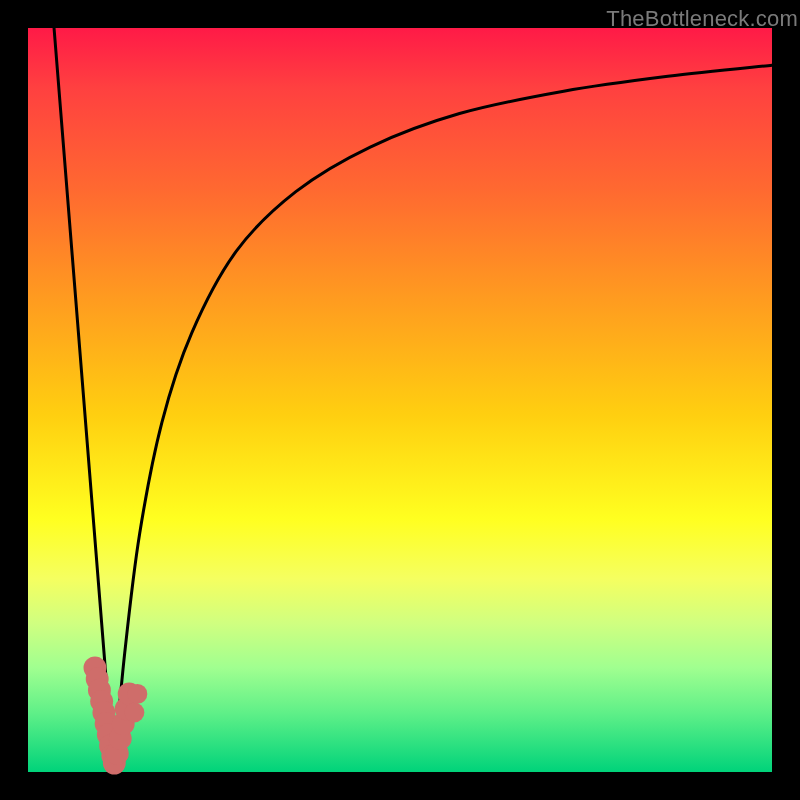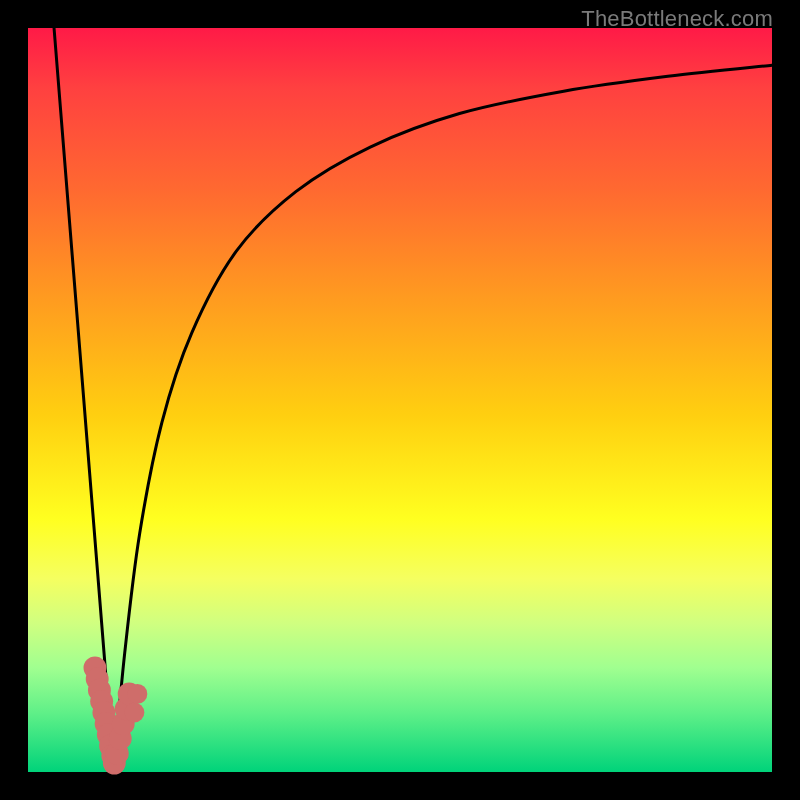--- a/index.html
+++ b/index.html
@@ -37,21 +37,21 @@
       #f5ff60 74%,
       #d0ff80 80%,
       #a0ff90 86%,
       #60f088 92%,
       #00d37a 100%
     );
   }
   .watermark {
     position: absolute;
     top: 6px;
-    right: 27px;
+    right: 2px;
     color: #7a7a7a;
     font-size: 22px;
     font-weight: 400;
     letter-spacing: 0.2px;
     user-select: none;
   }
   svg.curves {
     position: absolute;
     left: 0;
     top: 0;

